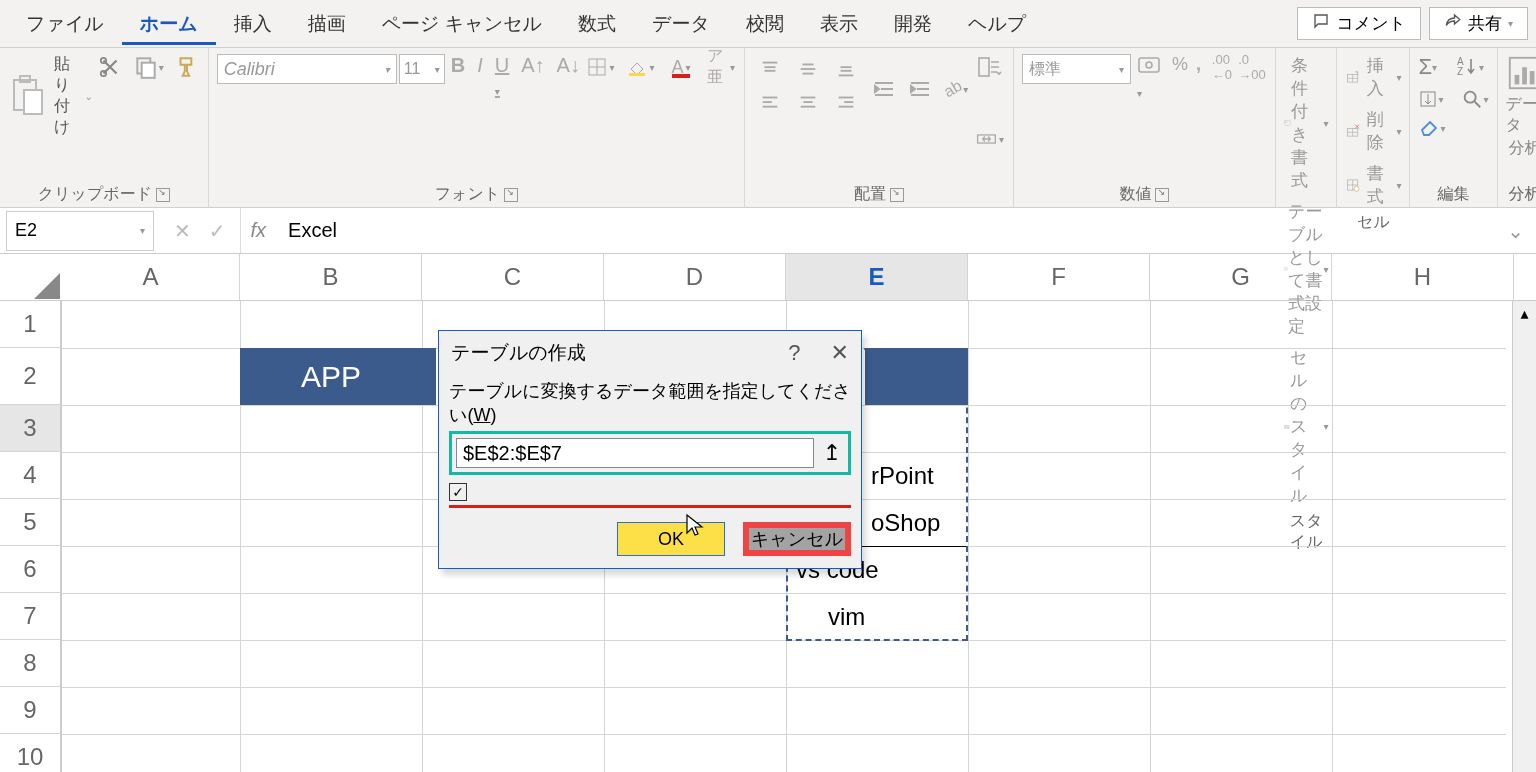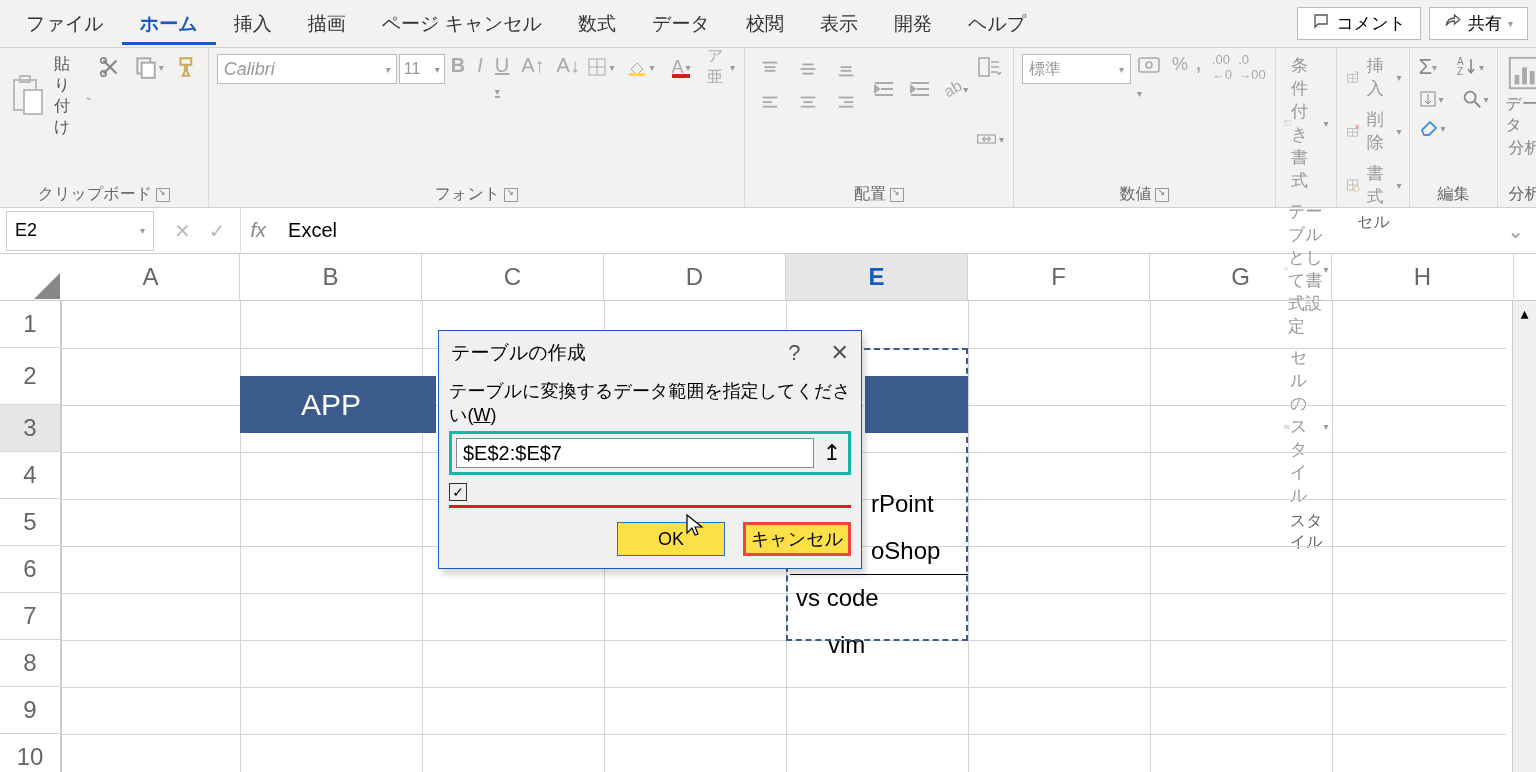--- a/index.html
+++ b/index.html
@@ -88,42 +88,42 @@
 .corner svg { width: 30px; height: 30px; }
 .colhead { width: 182px; text-align: center; font-size: 24px; color: #666; border-right: 1px solid #d4d4d4; display: flex; align-items: center; justify-content: center; }
 .colhead.sel { font-weight: 600; color: #185abd; background: #e6e6e6; }
 .rowhead { height: 47px; display: flex; align-items: center; justify-content: center; font-size: 24px; color: #666; border-bottom: 1px solid #d4d4d4; border-right: 1px solid #ccc; }
 .rowhead.r3 { background: #e6e6e6; }
 .cells-area { position: relative; flex: 1; }
 .gridlines { position: absolute; inset: 0; }
 .hl { position: absolute; left: 0; right: 30px; border-top: 1px solid #d4d4d4; }
 .vl { position: absolute; top: 0; bottom: 0; border-left: 1px solid #d4d4d4; }
 
-.cell-content { position: absolute; display: flex; align-items: center; padding: 0 6px; font-size: 24px; margin-top: 28px; }
+.cell-content { position: absolute; display: flex; align-items: center; padding: 0 6px; font-size: 24px; }
 .hdr-cell { background: #3b5b8c; color: #fff; font-size: 30px; justify-content: center; }
 
 .sel-dashed { position: absolute; border: 2px dashed #3b5b8c; }
 
 .scrollbar { position: absolute; right: 0; top: 280px; width: 24px; bottom: 0; background: #f0f0f0; border-left: 1px solid #ccc; }
 .scrollbar .up { height: 24px; display: flex; align-items: center; justify-content: center; }
 
 
 .dialog { position: absolute; left: 438px; top: 330px; width: 424px; background: #f0f0f0; border: 1px solid #185abd; box-shadow: 4px 6px 6px rgba(0,0,0,0.15); font-size: 18px; }
 .dlg-title { height: 44px; display: flex; align-items: center; justify-content: space-between; padding: 0 12px; gap: 36px; }
 .dlg-title .ttxt { font-size: 19px; }
 .dlg-title .tbtns { display: flex; gap: 30px; font-size: 22px; color: #555; }
 .dlg-body { padding: 4px 10px 12px 10px; }
 .dlg-line1 { font-size: 18px; padding-bottom: 4px; }
 .dlg-input-wrap { border: 3px solid #14b8a6; padding: 4px; display: flex; align-items: center; }
 .dlg-input { flex: 1; height: 30px; border: 1px solid #888; background: #fff; padding: 0 6px; font-size: 20px; }
 .range-pick { width: 24px; height: 24px; margin-left: 6px; display: flex; align-items: center; justify-content: center; font-size: 22px; }
 .dlg-chk { display: flex; align-items: center; gap: 8px; padding-top: 8px; border-bottom: 3px solid #d62020; padding-bottom: 4px; }
 .chk { width: 18px; height: 18px; border: 1.5px solid #333; display: flex; align-items: center; justify-content: center; font-size: 14px; }
 .dlg-btns { display: flex; justify-content: flex-end; gap: 18px; padding-top: 14px; }
-.dlg-btn { width: 108px; height: 34px; border: 3px solid #ef4444; background: #fde047; font-size: 18px; display: flex; align-items: center; justify-content: center; }
+.dlg-btn { width: 108px; height: 34px; border: 6px solid #ef4444; background: #a3a3a3; font-size: 18px; display: flex; align-items: center; justify-content: center; }
 .dlg-btn.ok { border: 1.5px solid #2a6fd6; background: #fde047; }
 
 .und { text-decoration: underline; }
 
 .cursor { position: absolute; left: 684px; top: 513px; font-size: 22px; pointer-events: none; }
 </style>
 </head>
 <body>
 
 <div class="tabs">

